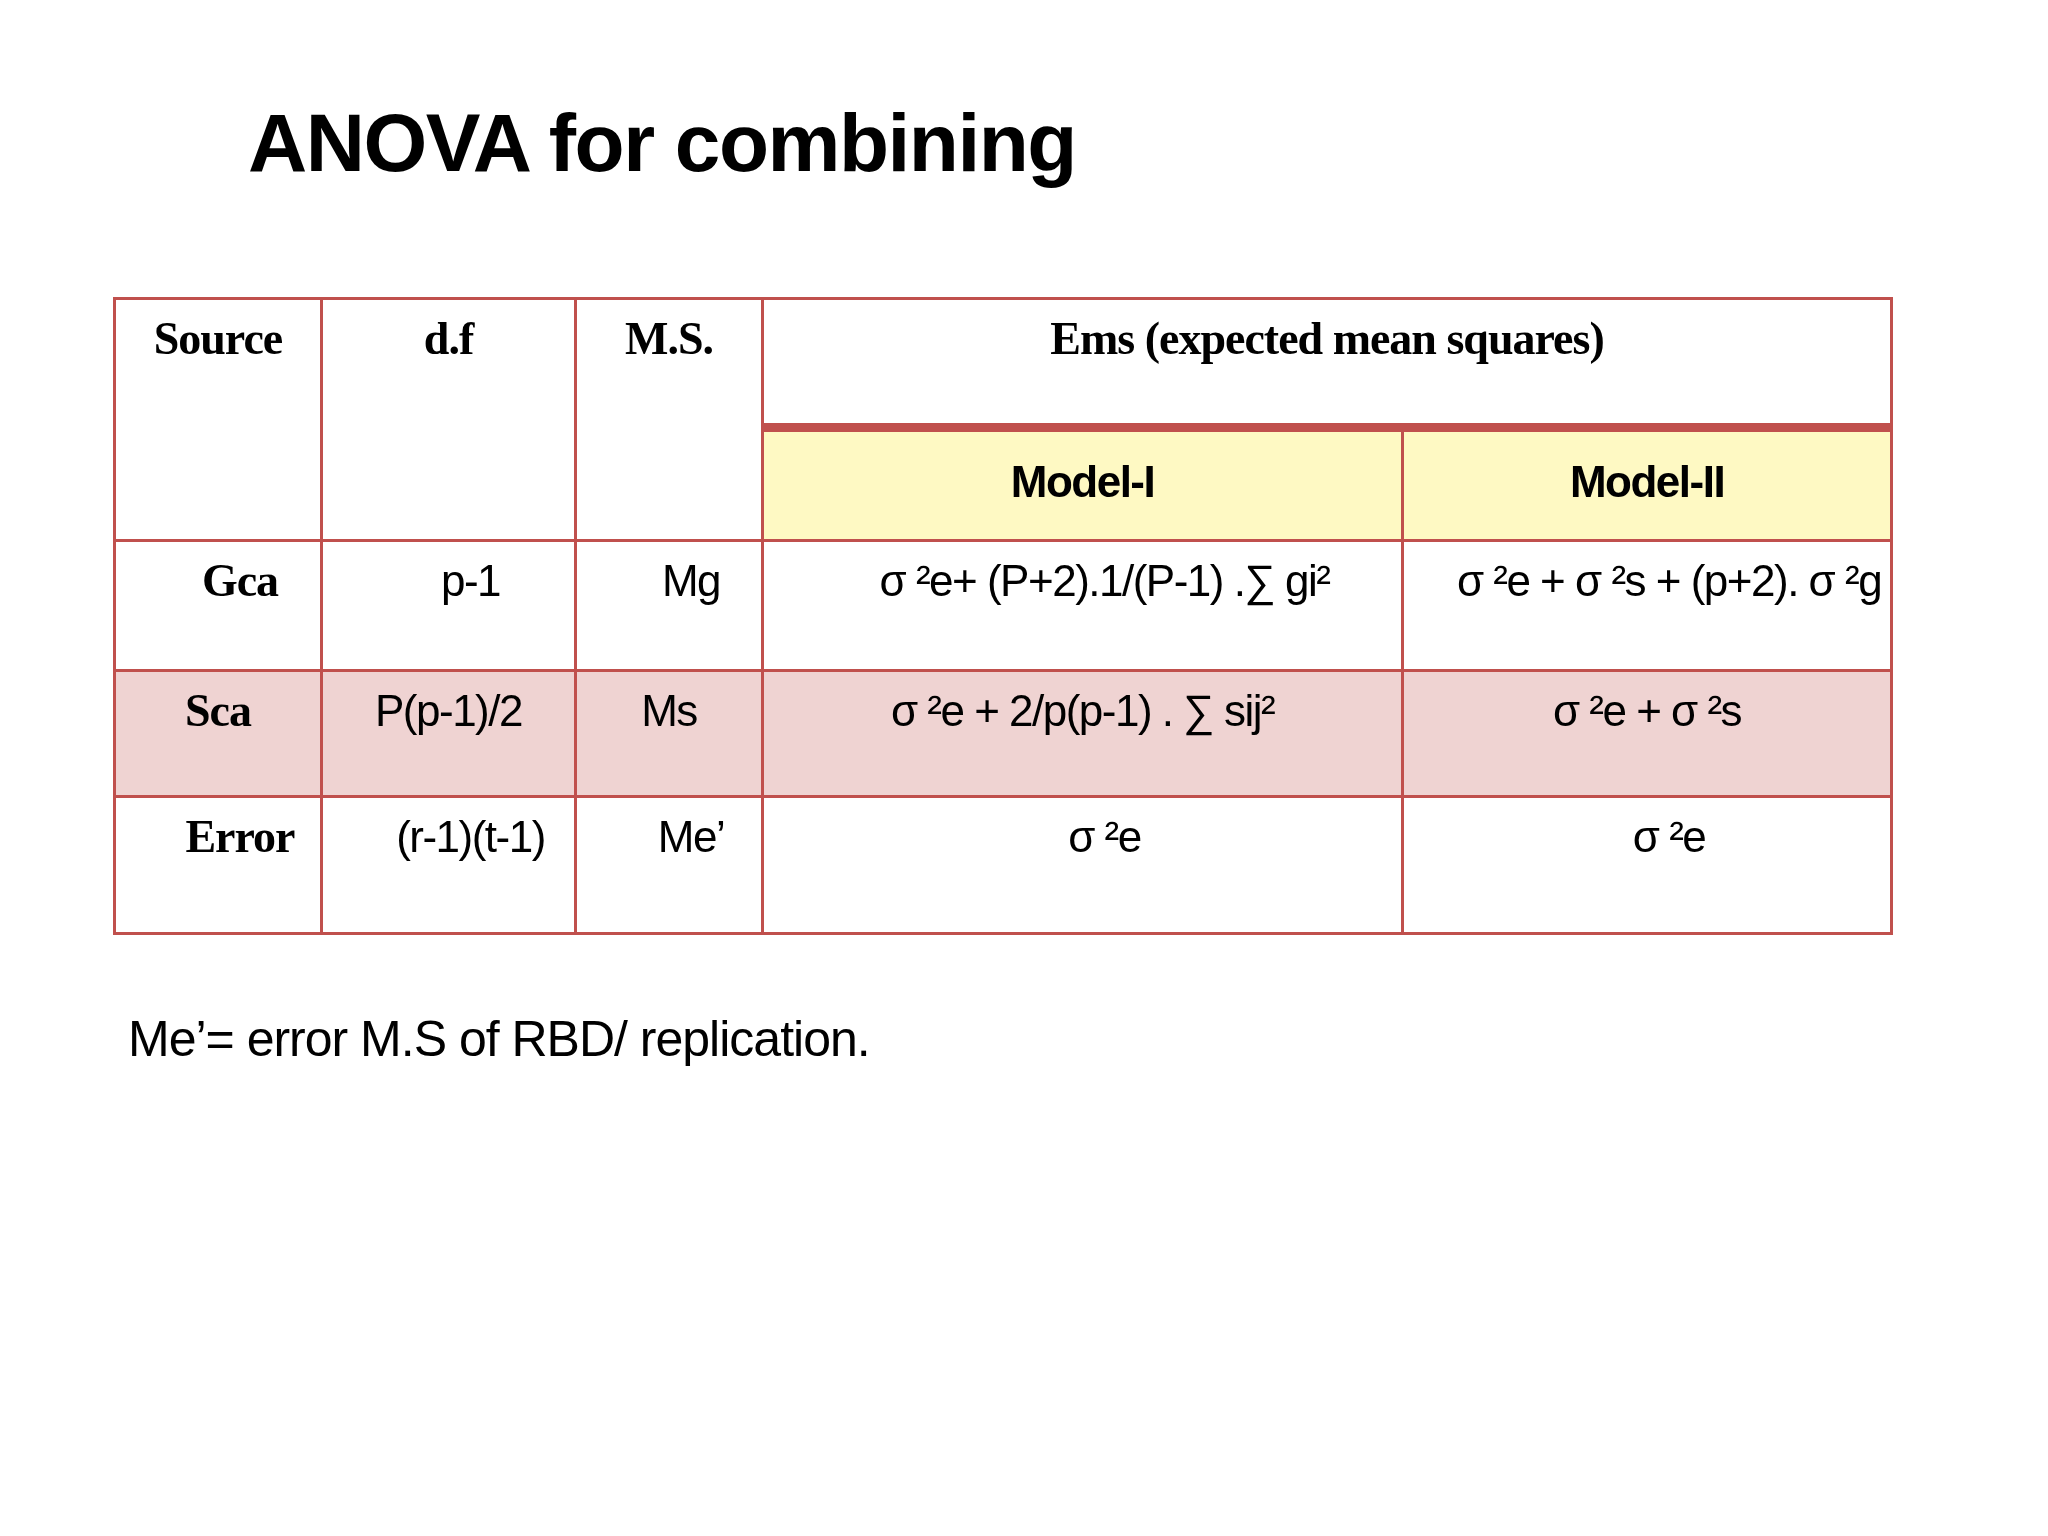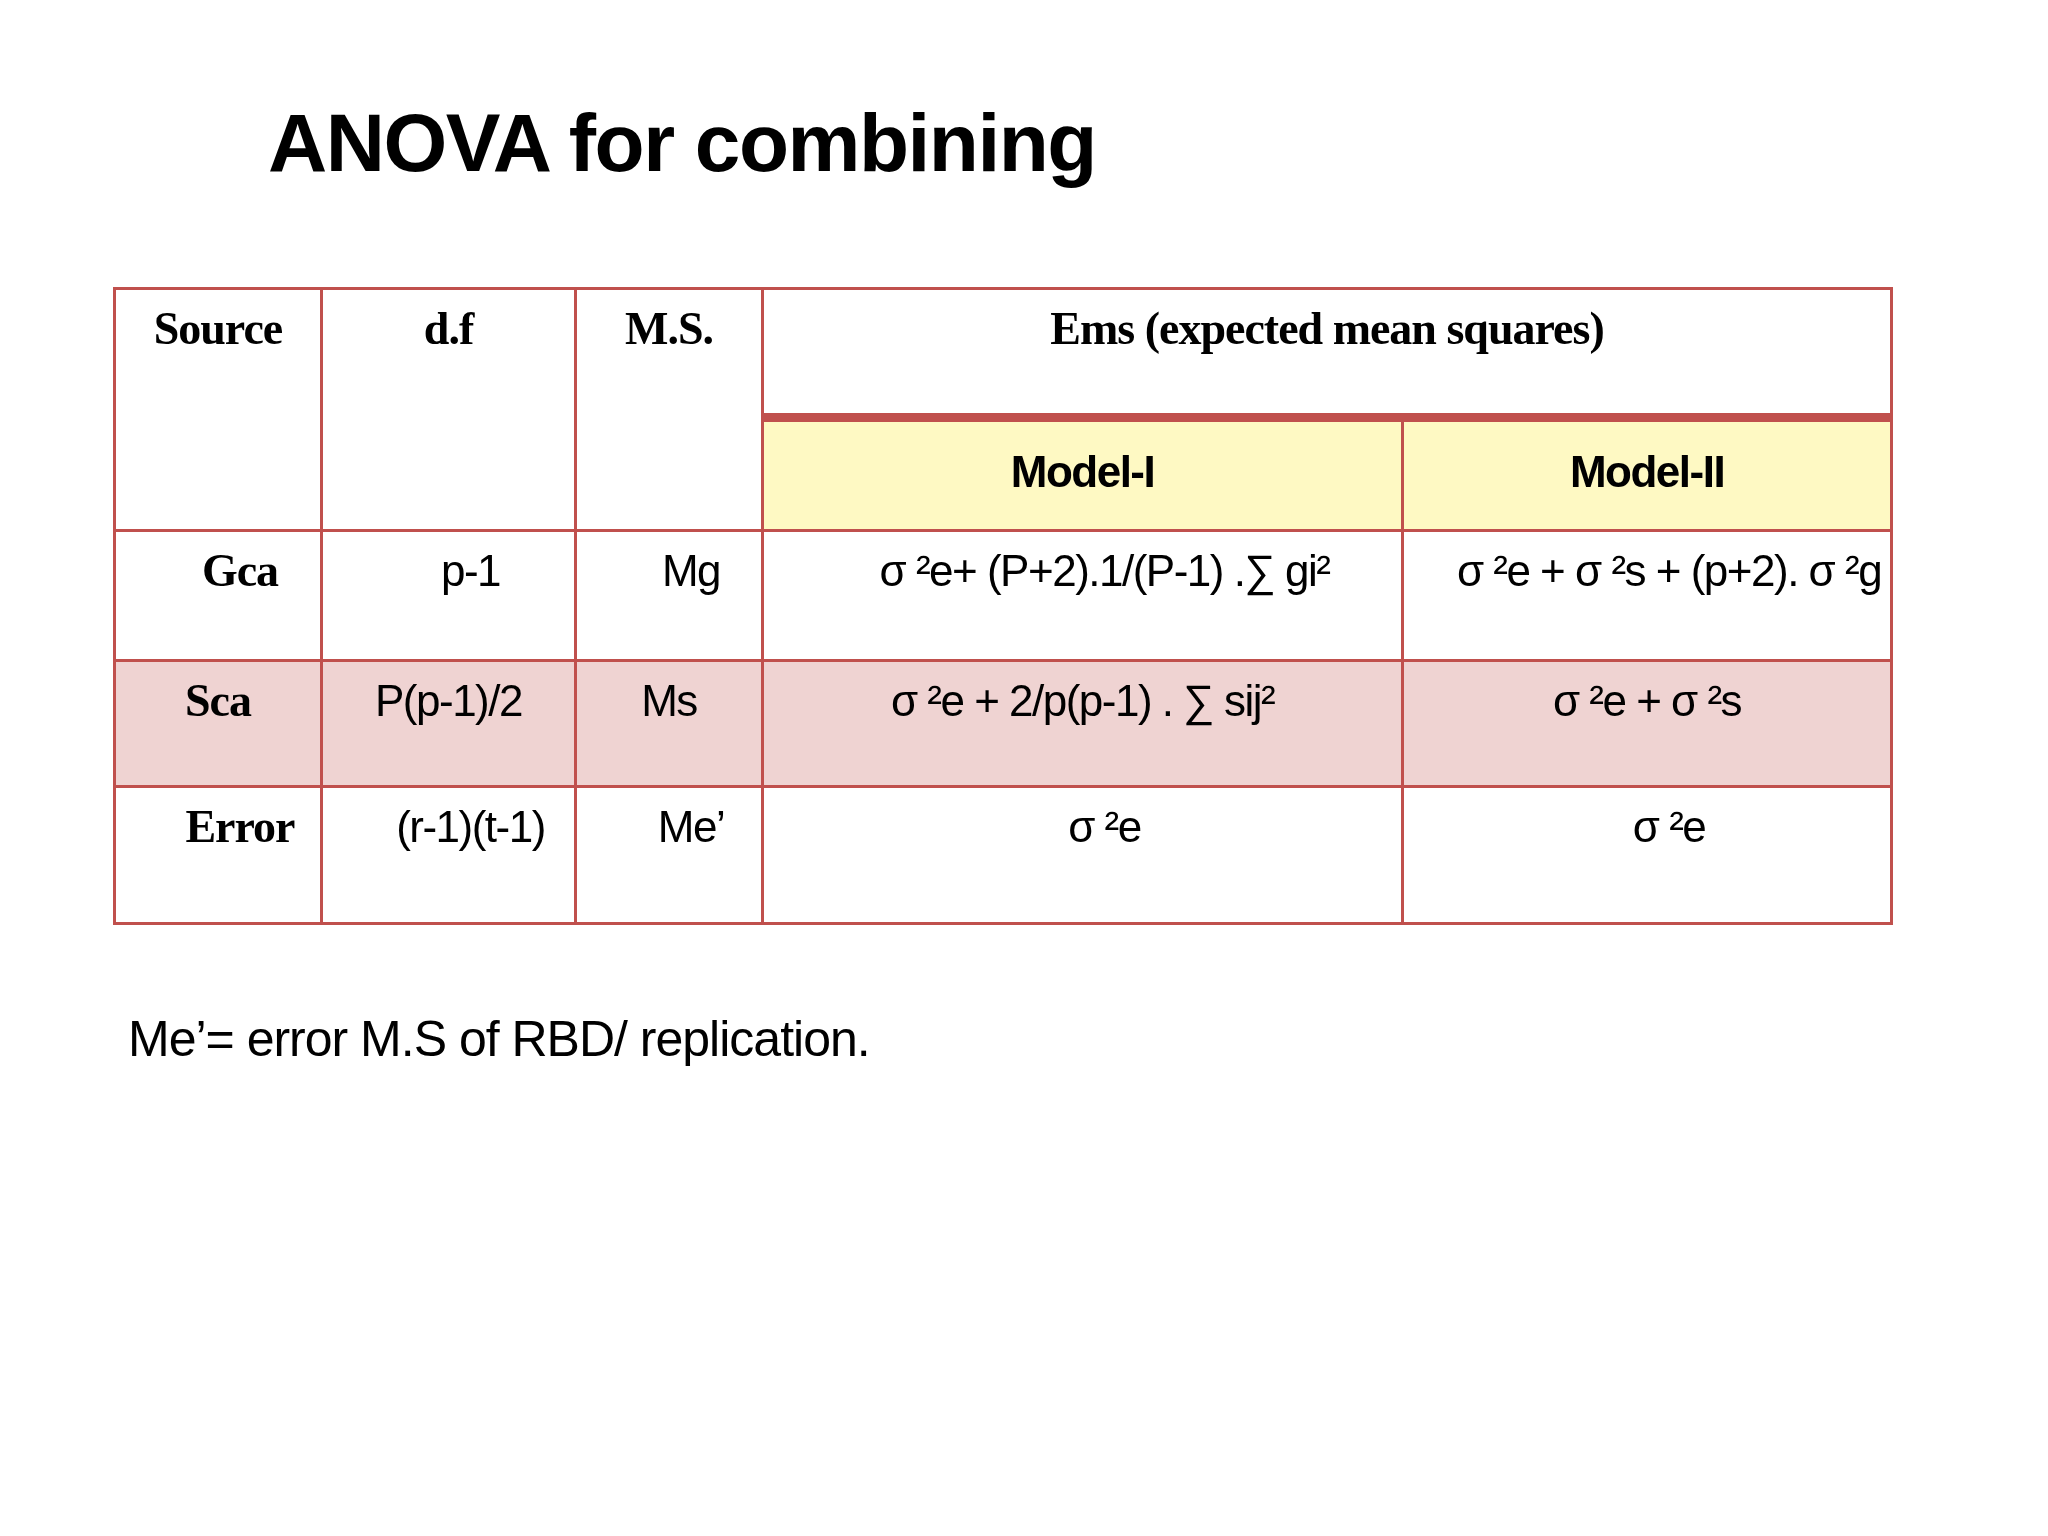--- a/index.html
+++ b/index.html
@@ -10,34 +10,34 @@
     body {
       width: 2048px;
       height: 1536px;
       position: relative;
       overflow: hidden;
       font-family: "Liberation Sans", "DejaVu Sans", sans-serif;
       color: #000;
     }
     .slide-title {
       position: absolute;
-      left: 268px;
+      left: 248px;
       top: 98px;
       margin: 0;
       font-family: "Liberation Sans", "DejaVu Sans", sans-serif;
       font-weight: bold;
       font-size: 82px;
       letter-spacing: -1.5px;
       line-height: 1.1;
       white-space: nowrap;
     }
     .anova-table {
       position: absolute;
       left: 113px;
-      top: 287px;
+      top: 297px;
       width: 1777px;
       border-collapse: collapse;
       table-layout: fixed;
     }
     .anova-table td {
       border: 3px solid #C0504D;
       text-align: center;
       vertical-align: top;
       padding: 0;
       white-space: nowrap;

